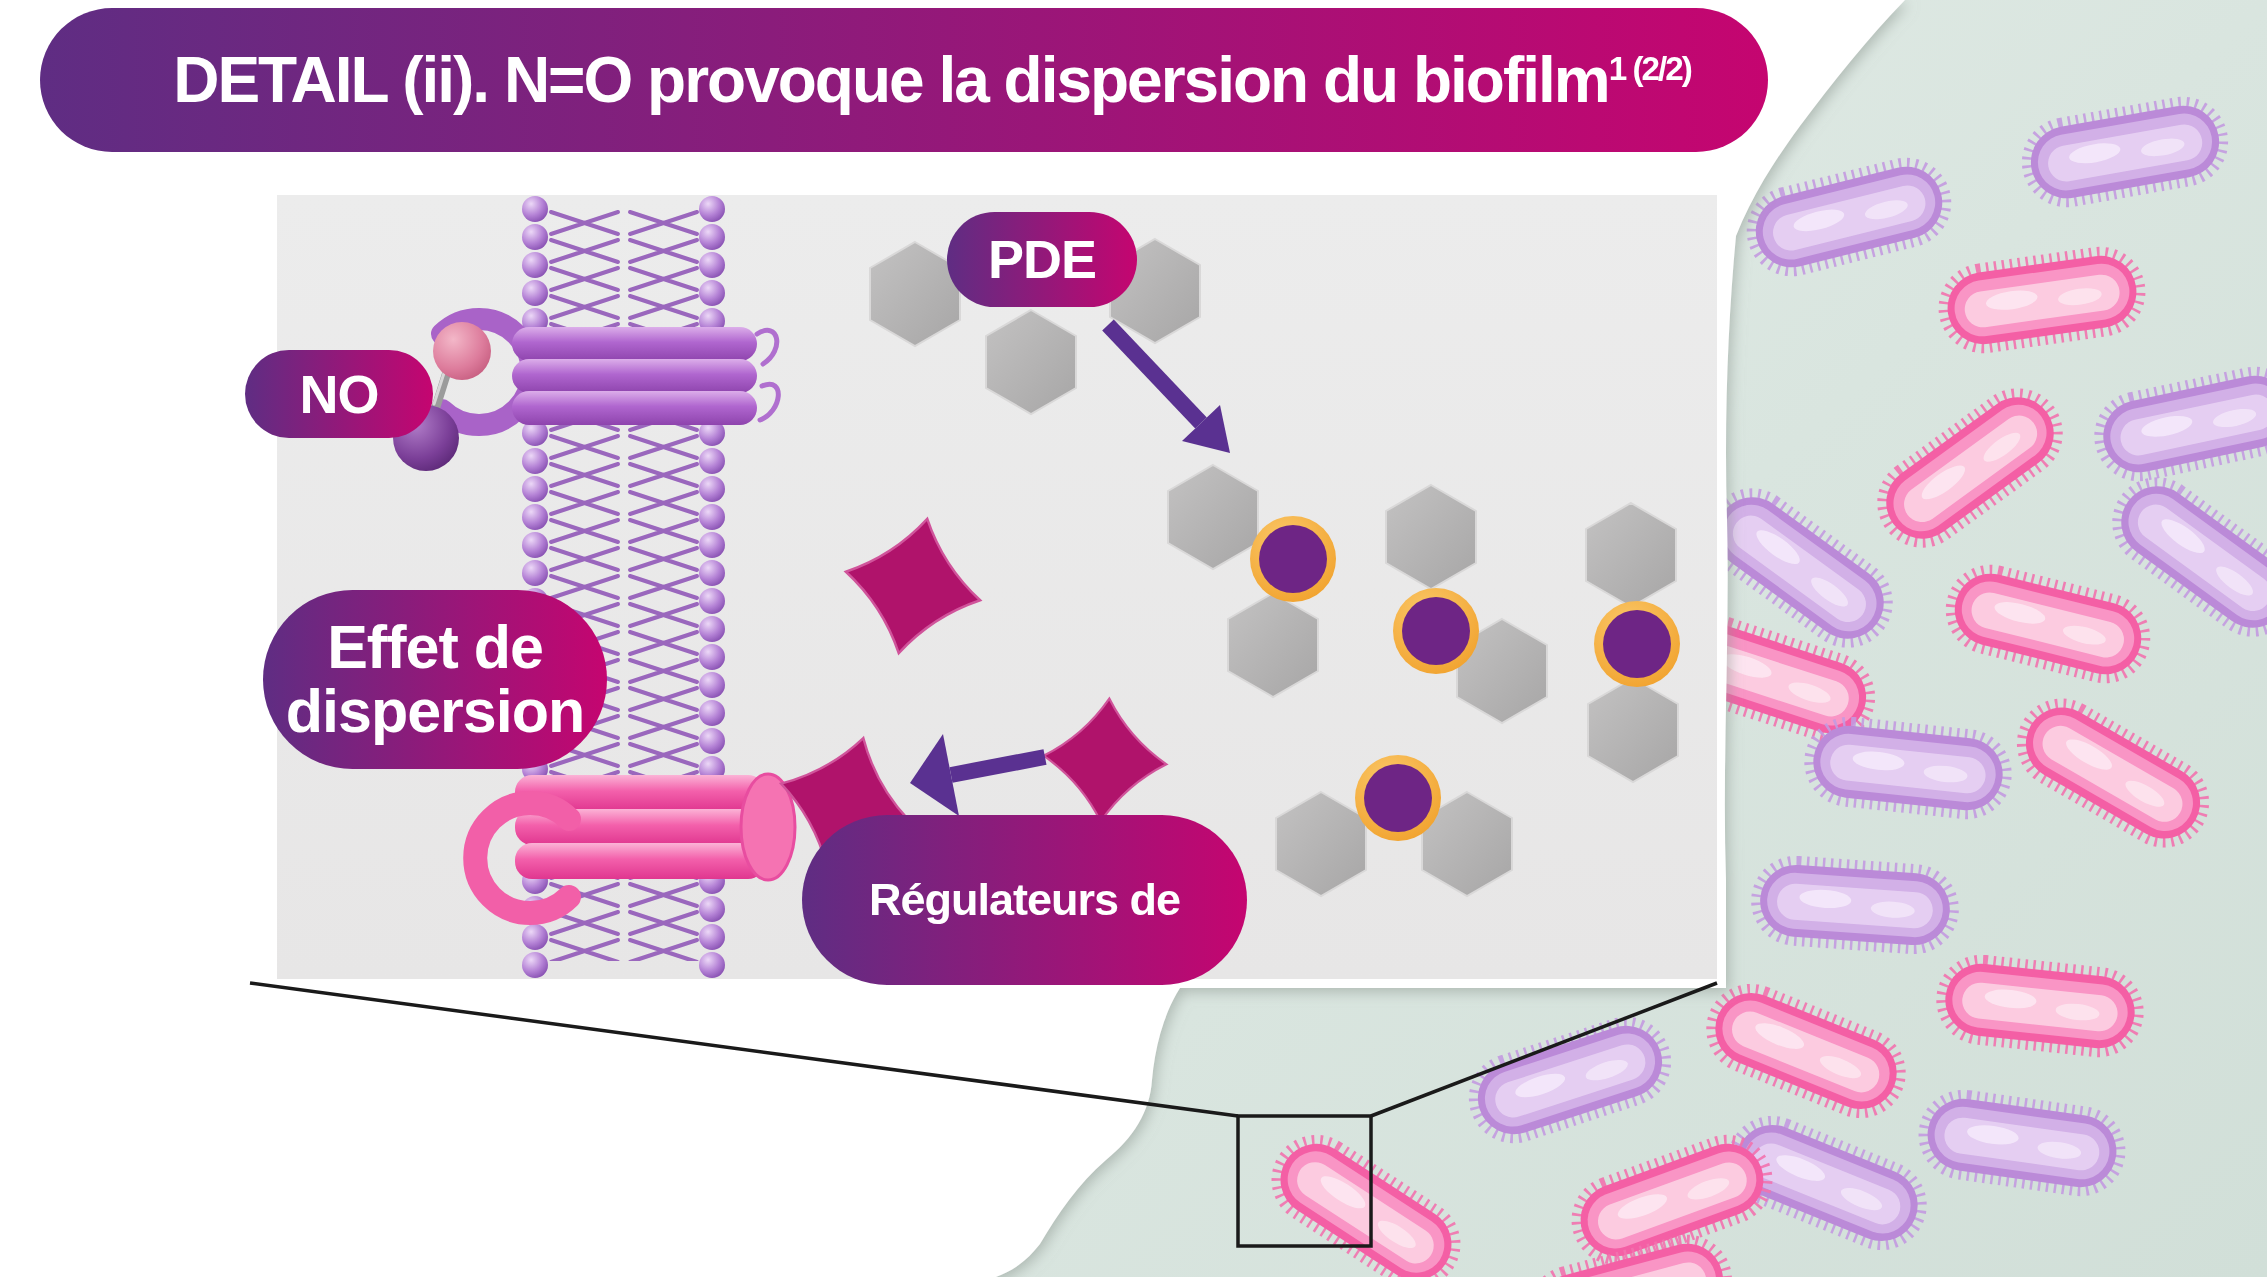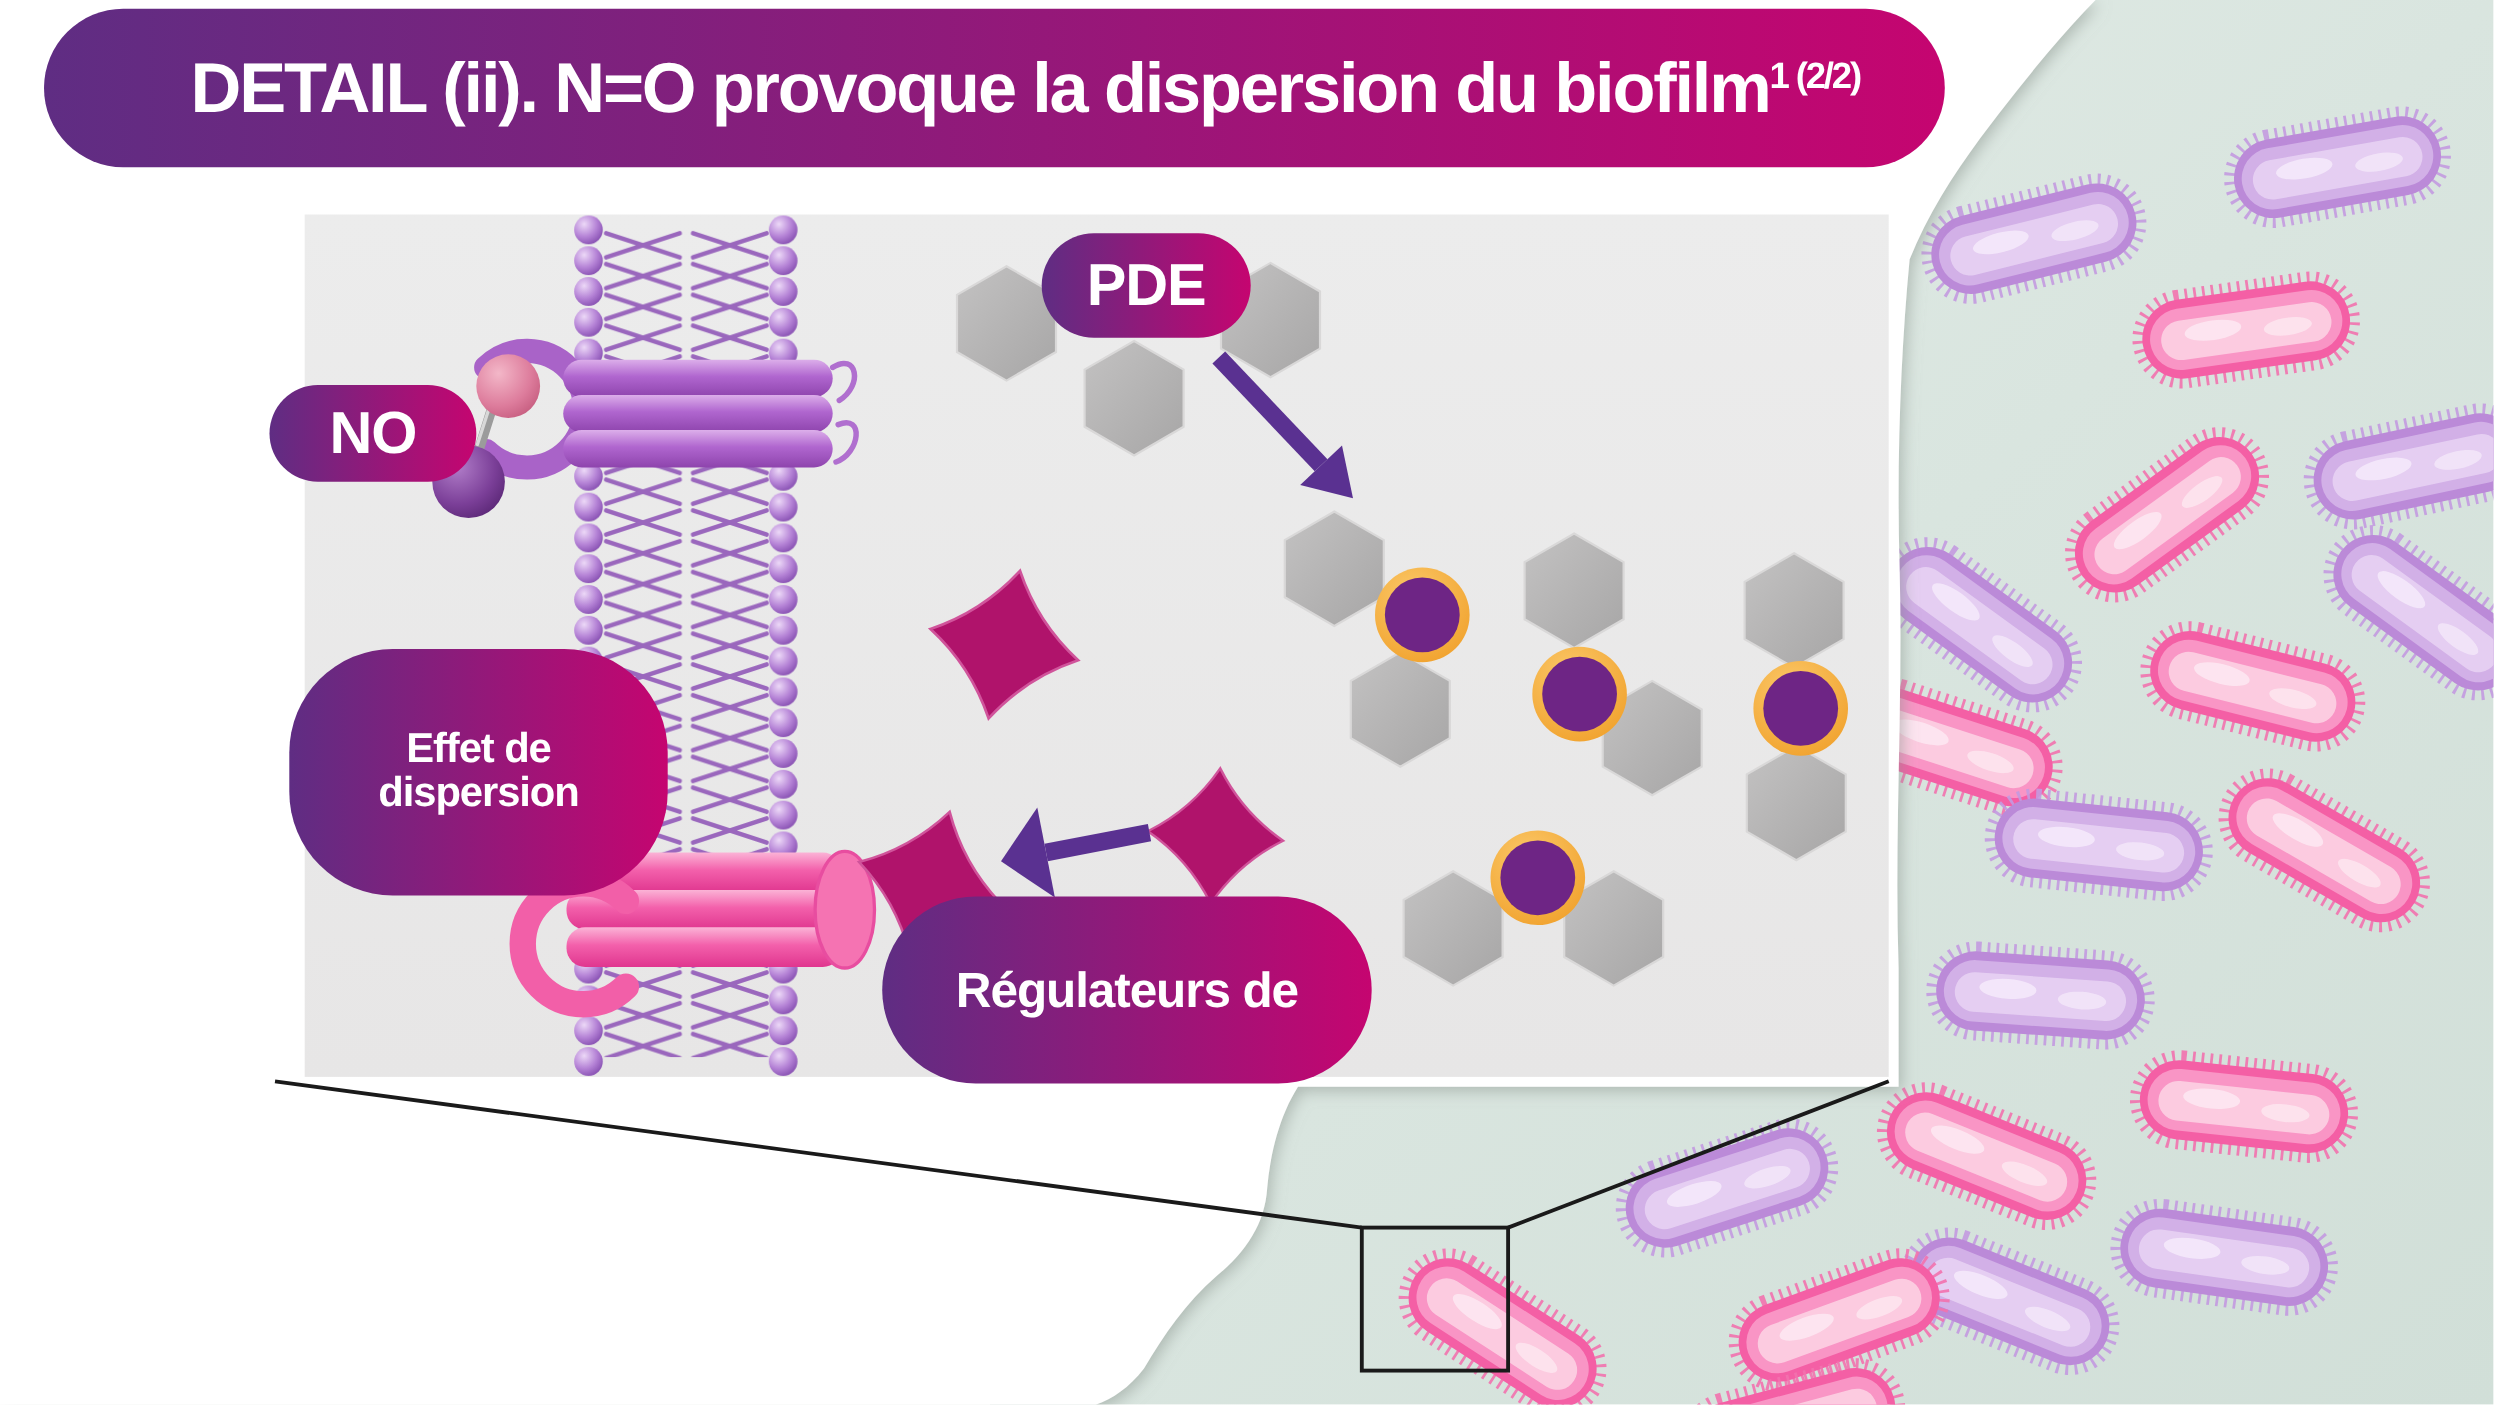--- a/index.html
+++ b/index.html
@@ -10,21 +10,21 @@
         background:linear-gradient(90deg,var(--c-banner_gradient_start,#5f2d83),var(--c-banner_gradient_end,#c50570));
         display:flex;flex-direction:column;align-items:center;justify-content:center;
         text-align:center;line-height:1.04;}
   #title-banner{left:40px;top:8px;width:1728px;height:144px;border-radius:72px;
         font-size:64px;letter-spacing:-2px;justify-content:center;align-items:center;
         padding-left:56px;box-sizing:border-box;}
   #title-banner sup{font-size:0.52em;vertical-align:super;line-height:0;}
   #pill-no{left:245px;top:305px;width:188px;height:88px;border-radius:44px;font-size:54px;margin-top:45px;}
   #pill-pde{left:947px;top:212px;width:190px;height:95px;border-radius:48px;font-size:54px;}
   #pill-cdigmp{left:1312px;top:295px;width:386px;height:165px;border-radius:83px;font-size:44px;}
-  #pill-effet{left:263px;top:590px;width:344px;height:224px;border-radius:94px;font-size:38px;}
+  #pill-effet{left:263px;top:590px;width:344px;height:179px;border-radius:94px;font-size:61px;}
   #pill-reg{left:802px;top:815px;width:445px;height:170px;border-radius:85px;font-size:45px;}
 </style>
 </head>
 <body>
 
 <div id="stage">
 
 <svg id="bg-svg" width="2267" height="1277" viewBox="0 0 2267 1277">
   <defs>
     <linearGradient id="tealG" x1="0" y1="0" x2="1" y2="1">

